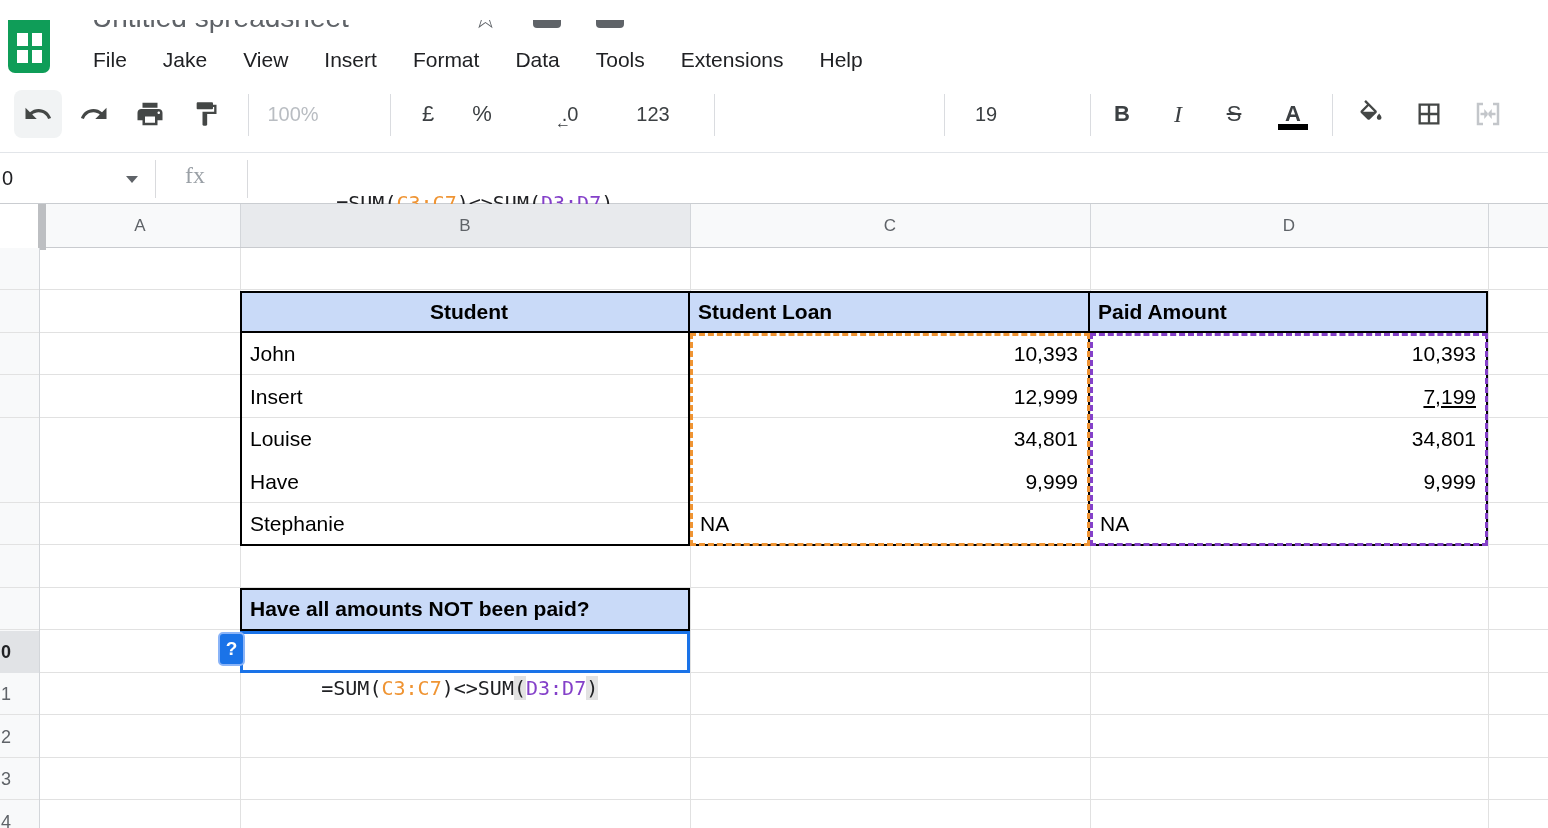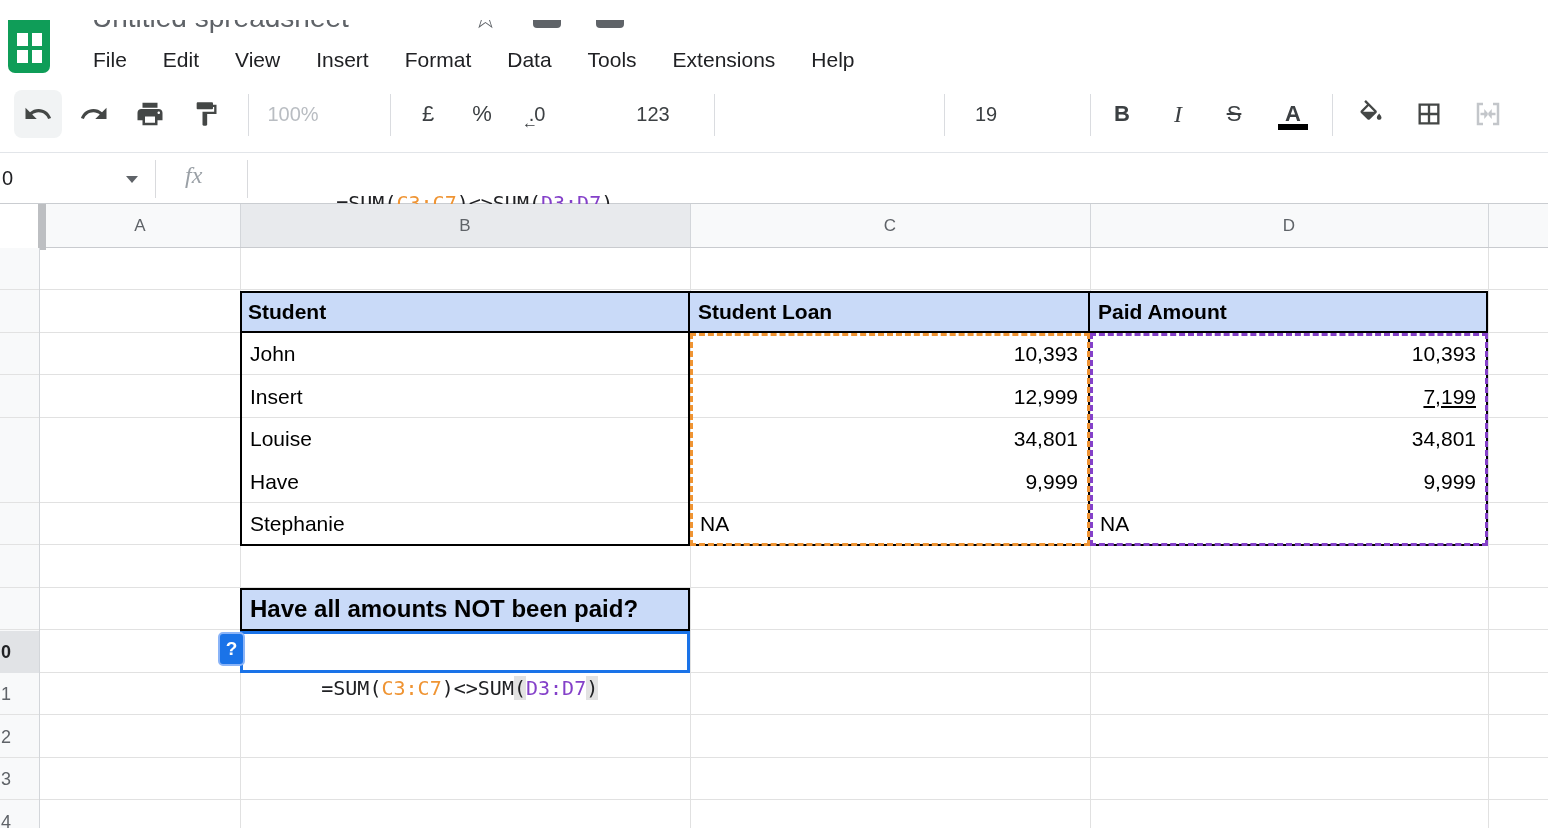--- a/index.html
+++ b/index.html
@@ -18,21 +18,21 @@
   #title-clip { left:92px; top:0; width:340px; height:13px; }
   #title-clip span { display:block; margin-top:-18px; font-size:28px; color:#5f6368; white-space:nowrap; }
   #star-clip { left:472px; top:0; width:28px; height:10px; }
   #star-clip span { display:block; margin-top:-20px; font-size:30px; color:#5f6368; }
   .icon-stub { top:0; width:28px; height:8px; background:#5f6368; border-radius:0 0 4px 4px; }
   #menu-row { left:93px; top:28px; display:flex; gap:36px; font-size:21px; color:#202124; }
   #menu-row .mi { cursor:default; }
   #last-edit { left:1010px; top:32px; font-size:21px; color:#80868b; text-decoration:underline; white-space:nowrap; }
 
   
-  #toolbar { left:0; top:78px; width:1548px; height:75px; background:#fff; border-bottom:1px solid #e2e5e9; }
+  #toolbar { left:0; top:78px; width:1548px; height:75px; background:#fff; border-bottom:1px solid #e2e5e9;padding-left:33px; }
   .tbtn { position:absolute; top:10px; height:52px; display:flex; align-items:center; justify-content:center; color:#3c4043; }
   .tb-divider { position:absolute; top:16px; width:1px; height:42px; background:#dadce0; }
   .dd-arrow { width:0; height:0; border-left:6px solid transparent; border-right:6px solid transparent; border-top:7px solid #5f6368; display:inline-block; }
   .dd-gray { border-top-color:#b9bdc2; }
   .disabled-txt { color:#b9bdc2; }
   #undo-btn { left:14px; top:12px; width:48px; height:48px; background:#f1f3f4; border-radius:8px; }
   .txt-icon { font-size:22px; color:#3c4043; }
   .dec-wrap { position:relative; width:46px; }
   .dec-num { font-size:20px; color:#3c4043; letter-spacing:0; }
   .dec-arr { position:absolute; font-size:16px; font-weight:bold; color:#3c4043; top:26px; }
@@ -40,21 +40,21 @@
   #fmt-italic { font-family:"Liberation Serif", serif; font-style:italic; font-size:24px; }
   #fmt-strike { text-decoration:line-through; }
   #fmt-color { font-weight:bold; }
   #fmt-color .bar { position:absolute; left:50%; transform:translateX(-50%); top:36px; width:30px; height:6px; background:#000; }
 
   
   #formulabar { left:0; top:154px; width:1548px; height:50px; background:#fff; border-bottom:1px solid #cacdd1; }
   #namebox-text { left:2px; top:13px; font-size:20px; color:#202124; }
   #namebox-arrow { left:126px; top:22px; }
   .fb-divider { position:absolute; top:6px; width:1px; height:38px; background:#d9dadd; }
-  #fx-label { left:185px; top:8px; font-family:"Liberation Serif", serif; font-style:italic; font-size:24px; color:#9aa0a6; }
+  #fx-label { left:185px; top:8px; font-family:"Liberation Serif", serif; font-size:24px; color:#9aa0a6; }
   .formula-text { font-family:"DejaVu Sans Mono", monospace; font-size:20px; color:#202124; white-space:pre; }
   #fb-formula { left:264px; top:13px; }
   .rng1 { color:#ef9433; }
   .rng2 { color:#8440c9;text-align:center; }
   .paren-hl { background:#e2e2e2; }
 
   
   #grid { left:0; top:204px; width:1548px; height:624px; background:#fff; }
   #colstrip { left:0; top:0; width:1548px; height:44px; background:#f8f9fa; border-bottom:1px solid #c9cbcf; }
   .colhead { position:absolute; top:0; height:43px; line-height:43px; text-align:center; font-size:17px; color:#5f6368; }
@@ -70,21 +70,21 @@
   .vline { position:absolute; top:44px; width:1px; height:580px; background:#e1e1e1; }
   .cell { position:absolute; height:42.5px; line-height:42.5px; font-size:21px; color:#000; white-space:nowrap; }
   .cell.left { padding-left:8px; text-align:left; }
   .cell.right { padding-right:8px; text-align:right; }
   .hdr { background:#c9daf8; font-weight:bold; }
   .blackline { position:absolute; background:#000; }
   #tbl-outline { left:240px; top:86.5px; width:1248px; height:255px; border:2px solid #000; }
   #rng-orange { left:690px; top:129px; width:400px; height:212.5px; border:3px dashed #ef9433; }
   #rng-purple { left:1090px; top:129px; width:398px; height:212.5px; border:3px dashed #8440c9; }
   #q-cell { left:240px; top:384px; width:450px; height:42.5px; background:#c9daf8; border:2px solid #000;
-    font-weight:bold; font-size:24px; line-height:38px; padding-left:8px; }
+    font-weight:bold; font-size:21px; line-height:38px; padding-left:8px; }
   #active-cell { left:240px; top:426.5px; width:450px; height:42.5px; background:#fff; border:3px solid #1a73e8;
     line-height:36px; padding-left:6px; }
   #help-badge { left:218px; top:428px; width:27px; height:34px; background:#1a73e8; border:2px solid #8ab4f8;
     border-radius:5px; color:#fff; font-weight:bold; font-size:19px; text-align:center; line-height:30px; }
 </style>
 </head>
 <body>
 
 <div id="page">
 
@@ -100,21 +100,21 @@
     <div id="title-clip" class="abs clip">
         <span>Untitled spreadsheet</span>
       </div>
     <div id="star-clip" class="abs clip">
         <span>☆</span>
       </div>
     <div class="abs icon-stub" style="left:533px;"></div>
     <div class="abs icon-stub" style="left:596px;"></div>
     <div id="menu-row" class="abs">
       <span class="mi">File</span>
-      <span class="mi">Edit</span>
+      <span class="mi">Jake</span>
       <span class="mi">View</span>
       <span class="mi">Insert</span>
       <span class="mi">Format</span>
       <span class="mi">Data</span>
       <span class="mi">Tools</span>
       <span class="mi">Extensions</span>
       <span class="mi">Help</span>
     </div>
   </div>
 
@@ -221,21 +221,21 @@
     <span class="abs rowdigit" style="top:511.5px;">2</span>
     <span class="abs rowdigit" style="top:554px;">3</span>
     <span class="abs rowdigit" style="top:596.5px;">4</span>
 
     <div id="cells" class="abs"></div>
     <div class="vline" style="left:240px;"></div>
     <div class="vline" style="left:690px;"></div>
     <div class="vline" style="left:1090px;"></div>
     <div class="vline" style="left:1488px;"></div>
 
-    <div class="cell hdr left" style="left:240px;top:86.5px;width:450px;">Student</div>
+    <div class="cell hdr left" style="left:240px;top:86.5px;width:450px;text-align:center;">Student</div>
     <div class="cell hdr left" style="left:690px;top:86.5px;width:400px;">Student Loan</div>
     <div class="cell hdr left" style="left:1090px;top:86.5px;width:398px;">Paid Amount</div>
 
     <div class="cell left" style="left:242px;top:129px;width:440px;">John</div>
     <div class="cell left" style="left:242px;top:171.5px;width:440px;">Insert</div>
     <div class="cell left" style="left:242px;top:214px;width:440px;">Louise</div>
     <div class="cell left" style="left:242px;top:256.5px;width:440px;">Have</div>
     <div class="cell left" style="left:242px;top:299px;width:440px;">Stephanie</div>
 
     <div class="cell right" style="left:692px;top:129px;width:394px;">10,393</div>

